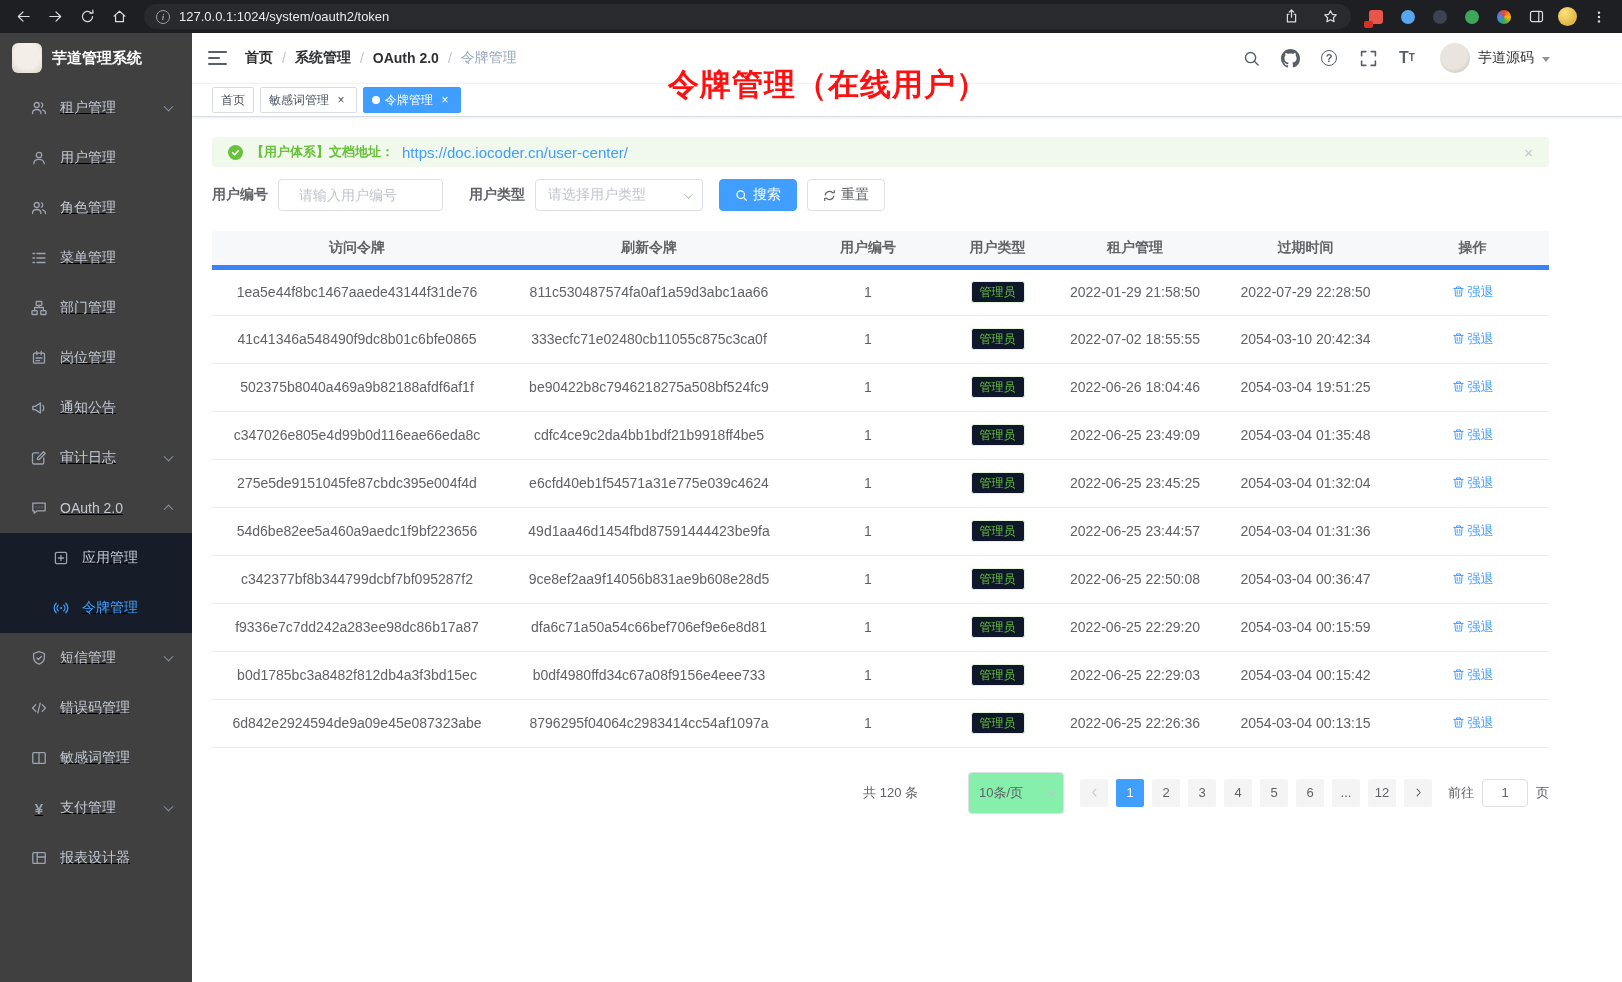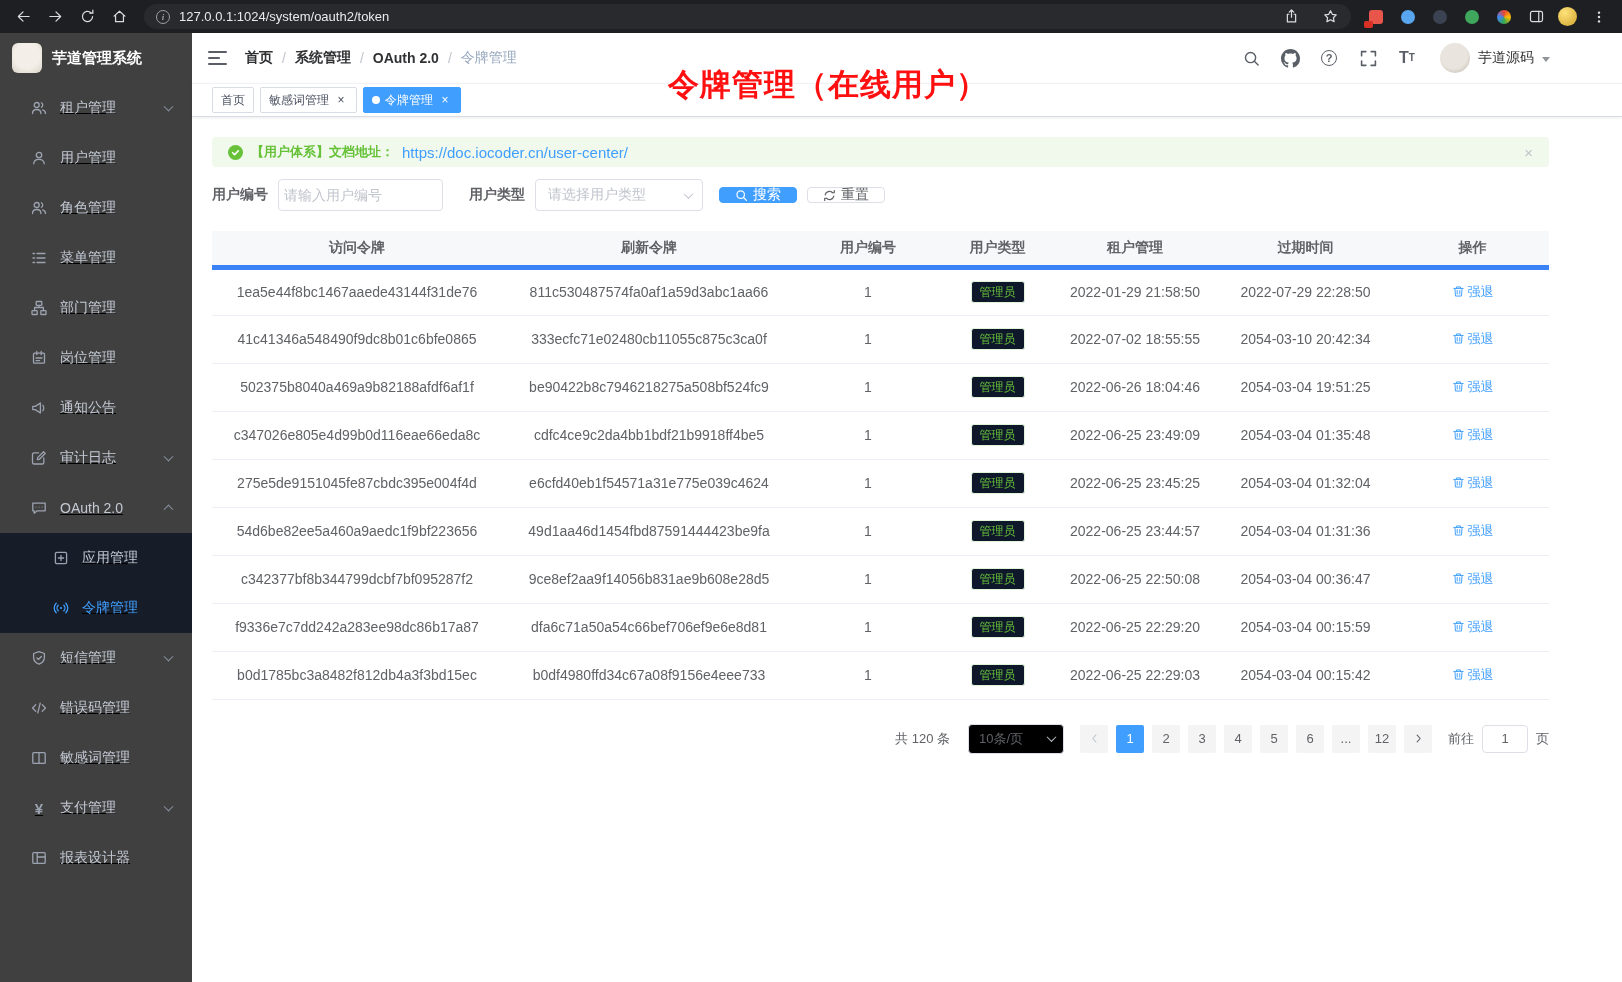--- a/index.html
+++ b/index.html
@@ -84,42 +84,42 @@
   .alert-check { width: 15px; height: 15px; border-radius: 50%; background: var(--success); color: #fff; display: flex; align-items: center; justify-content: center; flex-shrink: 0; }
   .alert-check svg { width: 9px; height: 9px; stroke-width: 2.2; }
   .alert-text { font-size: 13px; color: var(--success); font-weight: 600; }
   .alert-link { font-size: 15px; color: var(--primary); text-decoration: none; cursor: pointer; }
   .alert-close { margin-left: auto; color: #c0c4cc; font-size: 15px; cursor: pointer; line-height: 1; }
 
   
   .filter { display: flex; align-items: center; gap: 10px; }
   .f-label { font-size: 14px; font-weight: 700; color: #606266; }
   .f-label.ml { margin-left: 16px; }
-  .f-input { width: 165px; height: 32px; border: 1px solid #dcdfe6; border-radius: 4px; padding: 0 5px; font-size: 14px; color: #606266; outline: none; font-family: inherit; }
+  .f-input { width: 165px; height: 32px; border: 1px solid #dcdfe6; border-radius: 4px; padding: 0 20px; font-size: 14px; color: #606266; outline: none; font-family: inherit; }
   .f-input::placeholder { color: #c0c4cc; }
   .f-select { width: 168px; height: 32px; border: 1px solid #dcdfe6; border-radius: 4px; padding: 0 10px 0 12px; display: flex; align-items: center; justify-content: space-between; cursor: pointer; background: #fff; }
   .f-select .ph { font-size: 14px; color: #c0c4cc; }
   .sel-caret { width: 7px; height: 7px; border-right: 1.3px solid #c0c4cc; border-bottom: 1.3px solid #c0c4cc; transform: rotate(45deg) translate(-1px,-1px); flex-shrink: 0; }
-  .btn { height: 16px; border-radius: 4px; font-size: 14px; display: inline-flex; align-items: center; gap: 5px; padding: 0 15px; cursor: pointer; border: 1px solid transparent; font-family: inherit; }
+  .btn { height: 32px; border-radius: 4px; font-size: 14px; display: inline-flex; align-items: center; gap: 5px; padding: 0 15px; cursor: pointer; border: 1px solid transparent; font-family: inherit; }
   .btn .btn-ic svg { width: 13px; height: 13px; stroke-width: 1.5; }
   .btn-primary { background: var(--primary); border-color: var(--primary); color: #fff; margin-left: 6px; }
   .btn-default { background: #fff; border-color: #dcdfe6; color: #606266; }
 
   
   .token-table { width: 100%; border-collapse: collapse; table-layout: fixed; margin-top: 20px; }
   .token-table th { height: 36px; background: #f7f8fa; color: #606266; font-size: 14px; font-weight: 600; text-align: center; border-bottom: 5px solid #3b82f6; }
   .token-table td { height: 48px; text-align: center; font-size: 14px; color: #606266; border-bottom: 1px solid #ebeef5; white-space: nowrap; overflow: hidden; }
   .tag-success { display: inline-block; background: #0f172a; border: 1px solid #e1f3d8; color: var(--success); font-size: 12px; height: 22px; line-height: 20px; padding: 0 8px; border-radius: 3px; }
   .force-logout { color: var(--primary); font-size: 13px; cursor: pointer; display: inline-flex; align-items: center; gap: 3px; }
   .force-logout svg { width: 13px; height: 13px; stroke-width: 1.2; }
 
   
   .pagination { display: flex; align-items: center; justify-content: flex-end; gap: 8px; margin-top: 24px; font-size: 13px; color: #606266; }
   .pg-total { margin-right: 10px; }
-  .pg-size { width: 96px; height: 30px; border: 1px solid #dcdfe6; border-radius: 4px; display: flex; align-items: center; justify-content: space-between; padding: 0 8px 0 10px; cursor: pointer; margin-right: 8px; background: #000000; }
+  .pg-size { width: 96px; height: 42px; border: 1px solid #dcdfe6; border-radius: 4px; display: flex; align-items: center; justify-content: space-between; padding: 0 8px 0 10px; cursor: pointer; margin-right: 8px; background: #86efac; margin-left: 32px; }
   .page-btn { min-width: 28px; height: 28px; border: none; border-radius: 2px; background: #f4f4f5; color: #606266; font-size: 13px; cursor: pointer; font-family: inherit; display: inline-flex; align-items: center; justify-content: center; }
   .page-btn svg { width: 11px; height: 11px; stroke-width: 1.6; }
   .page-btn.active { background: var(--primary); color: #fff; }
   .page-btn.disabled { color: #c0c4cc; cursor: default; }
   .pager { display: inline-flex; gap: 8px; }
   .pg-goto { margin-left: 8px; }
   .pg-goto-input { width: 46px; height: 28px; border: 1px solid #dcdfe6; border-radius: 4px; text-align: center; font-size: 13px; color: #606266; outline: none; font-family: inherit; }
 
   
   .annotation { position: absolute; left: 668px; top: 64px; font-size: 31px; font-weight: 700; color: var(--annotation); z-index: 100; pointer-events: none; letter-spacing: 1px; white-space: nowrap; }
@@ -605,20 +605,34 @@
               <td><span class="tag-success">管理员</span></td>
               <td>2022-06-25 22:29:03</td>
               <td>2054-03-04 00:15:42</td>
               <td><span class="force-logout">
                   <svg class="sic" viewBox="0 0 16 16">
                     <path d="M2.2 4.2h11.6M5.6 4.2V2.4h4.8v1.8M3.6 4.2l.7 9.4h7.4l.7-9.4M6.4 6.8v4.4M9.6 6.8v4.4"></path>
                   </svg>
                   <span>强退</span>
                 </span></td>
             </tr>
+            <tr>
+              <td>6d842e2924594de9a09e45e087323abe</td>
+              <td>8796295f04064c2983414cc54af1097a</td>
+              <td>1</td>
+              <td><span class="tag-success">管理员</span></td>
+              <td>2022-06-25 22:26:36</td>
+              <td>2054-03-04 00:13:15</td>
+              <td><span class="force-logout">
+                  <svg class="sic" viewBox="0 0 16 16">
+                    <path d="M2.2 4.2h11.6M5.6 4.2V2.4h4.8v1.8M3.6 4.2l.7 9.4h7.4l.7-9.4M6.4 6.8v4.4M9.6 6.8v4.4"></path>
+                  </svg>
+                  <span>强退</span>
+                </span></td>
+            </tr>
           </tbody>
       </table>
 
       <div class="pagination">
         <span class="pg-total">共 120 条</span>
         <div class="pg-size">
           <span>10条/页</span>
           <i class="sel-caret"></i>
         </div>
         <button class="page-btn disabled">

